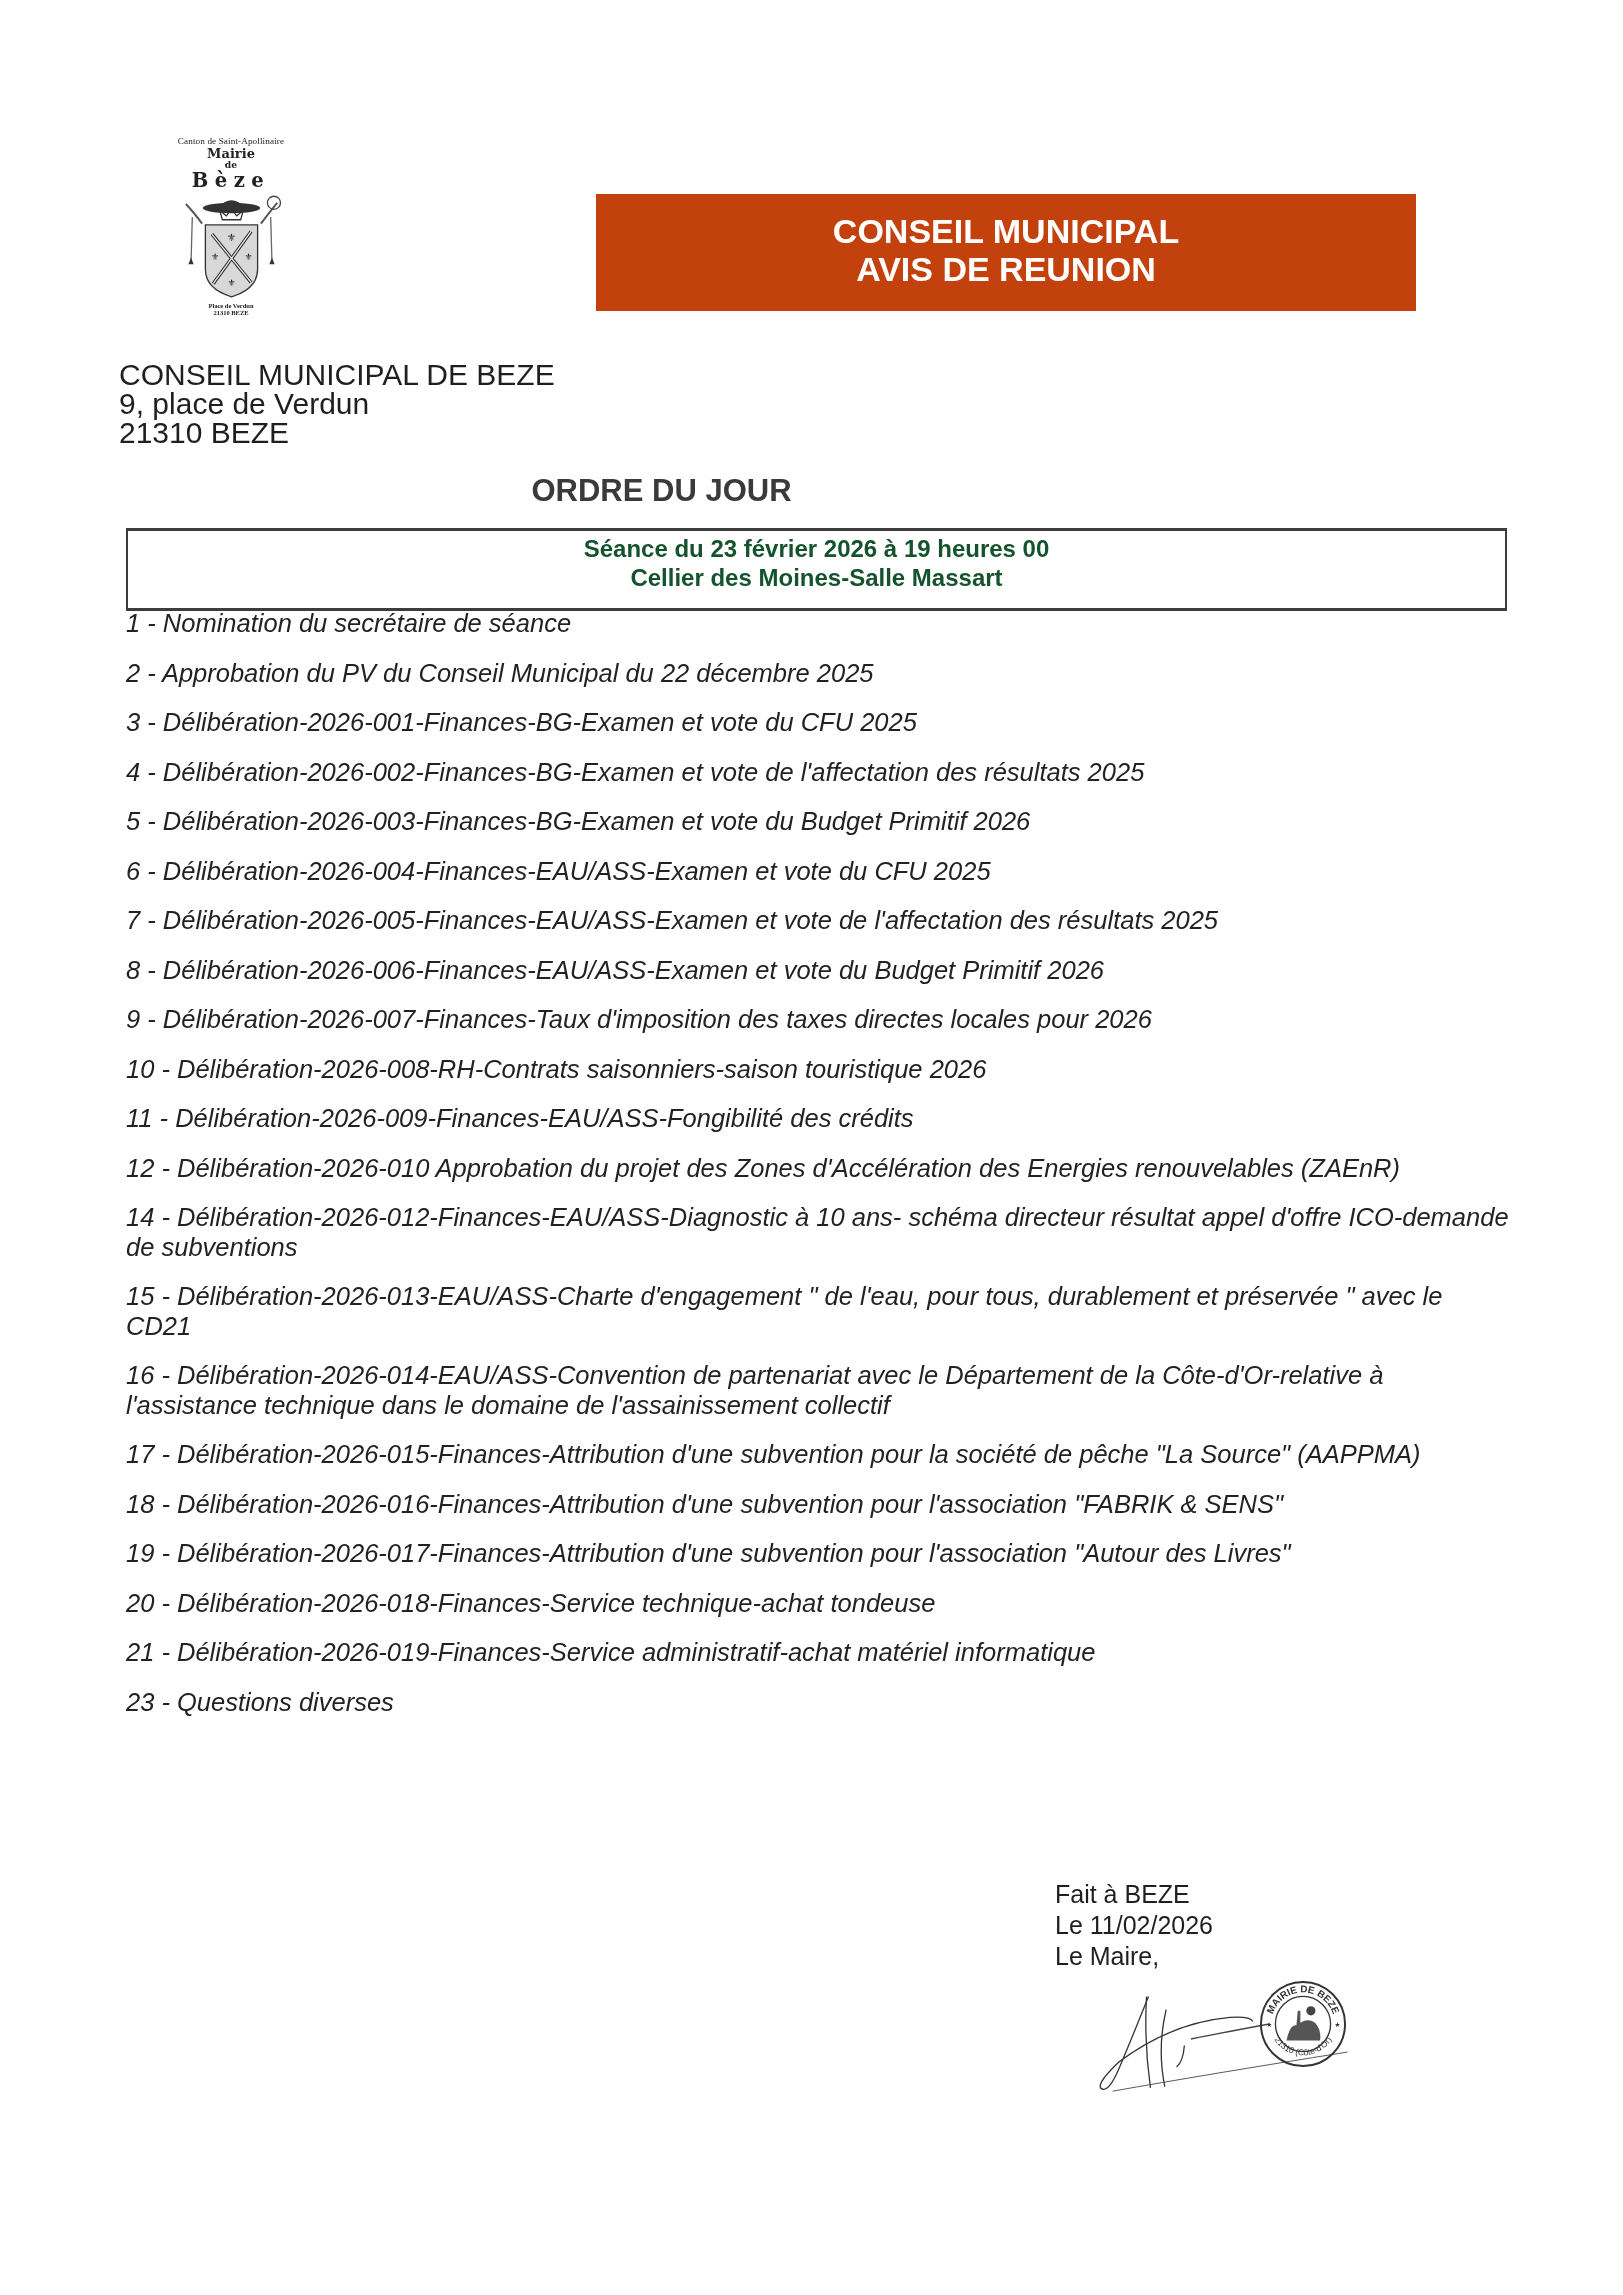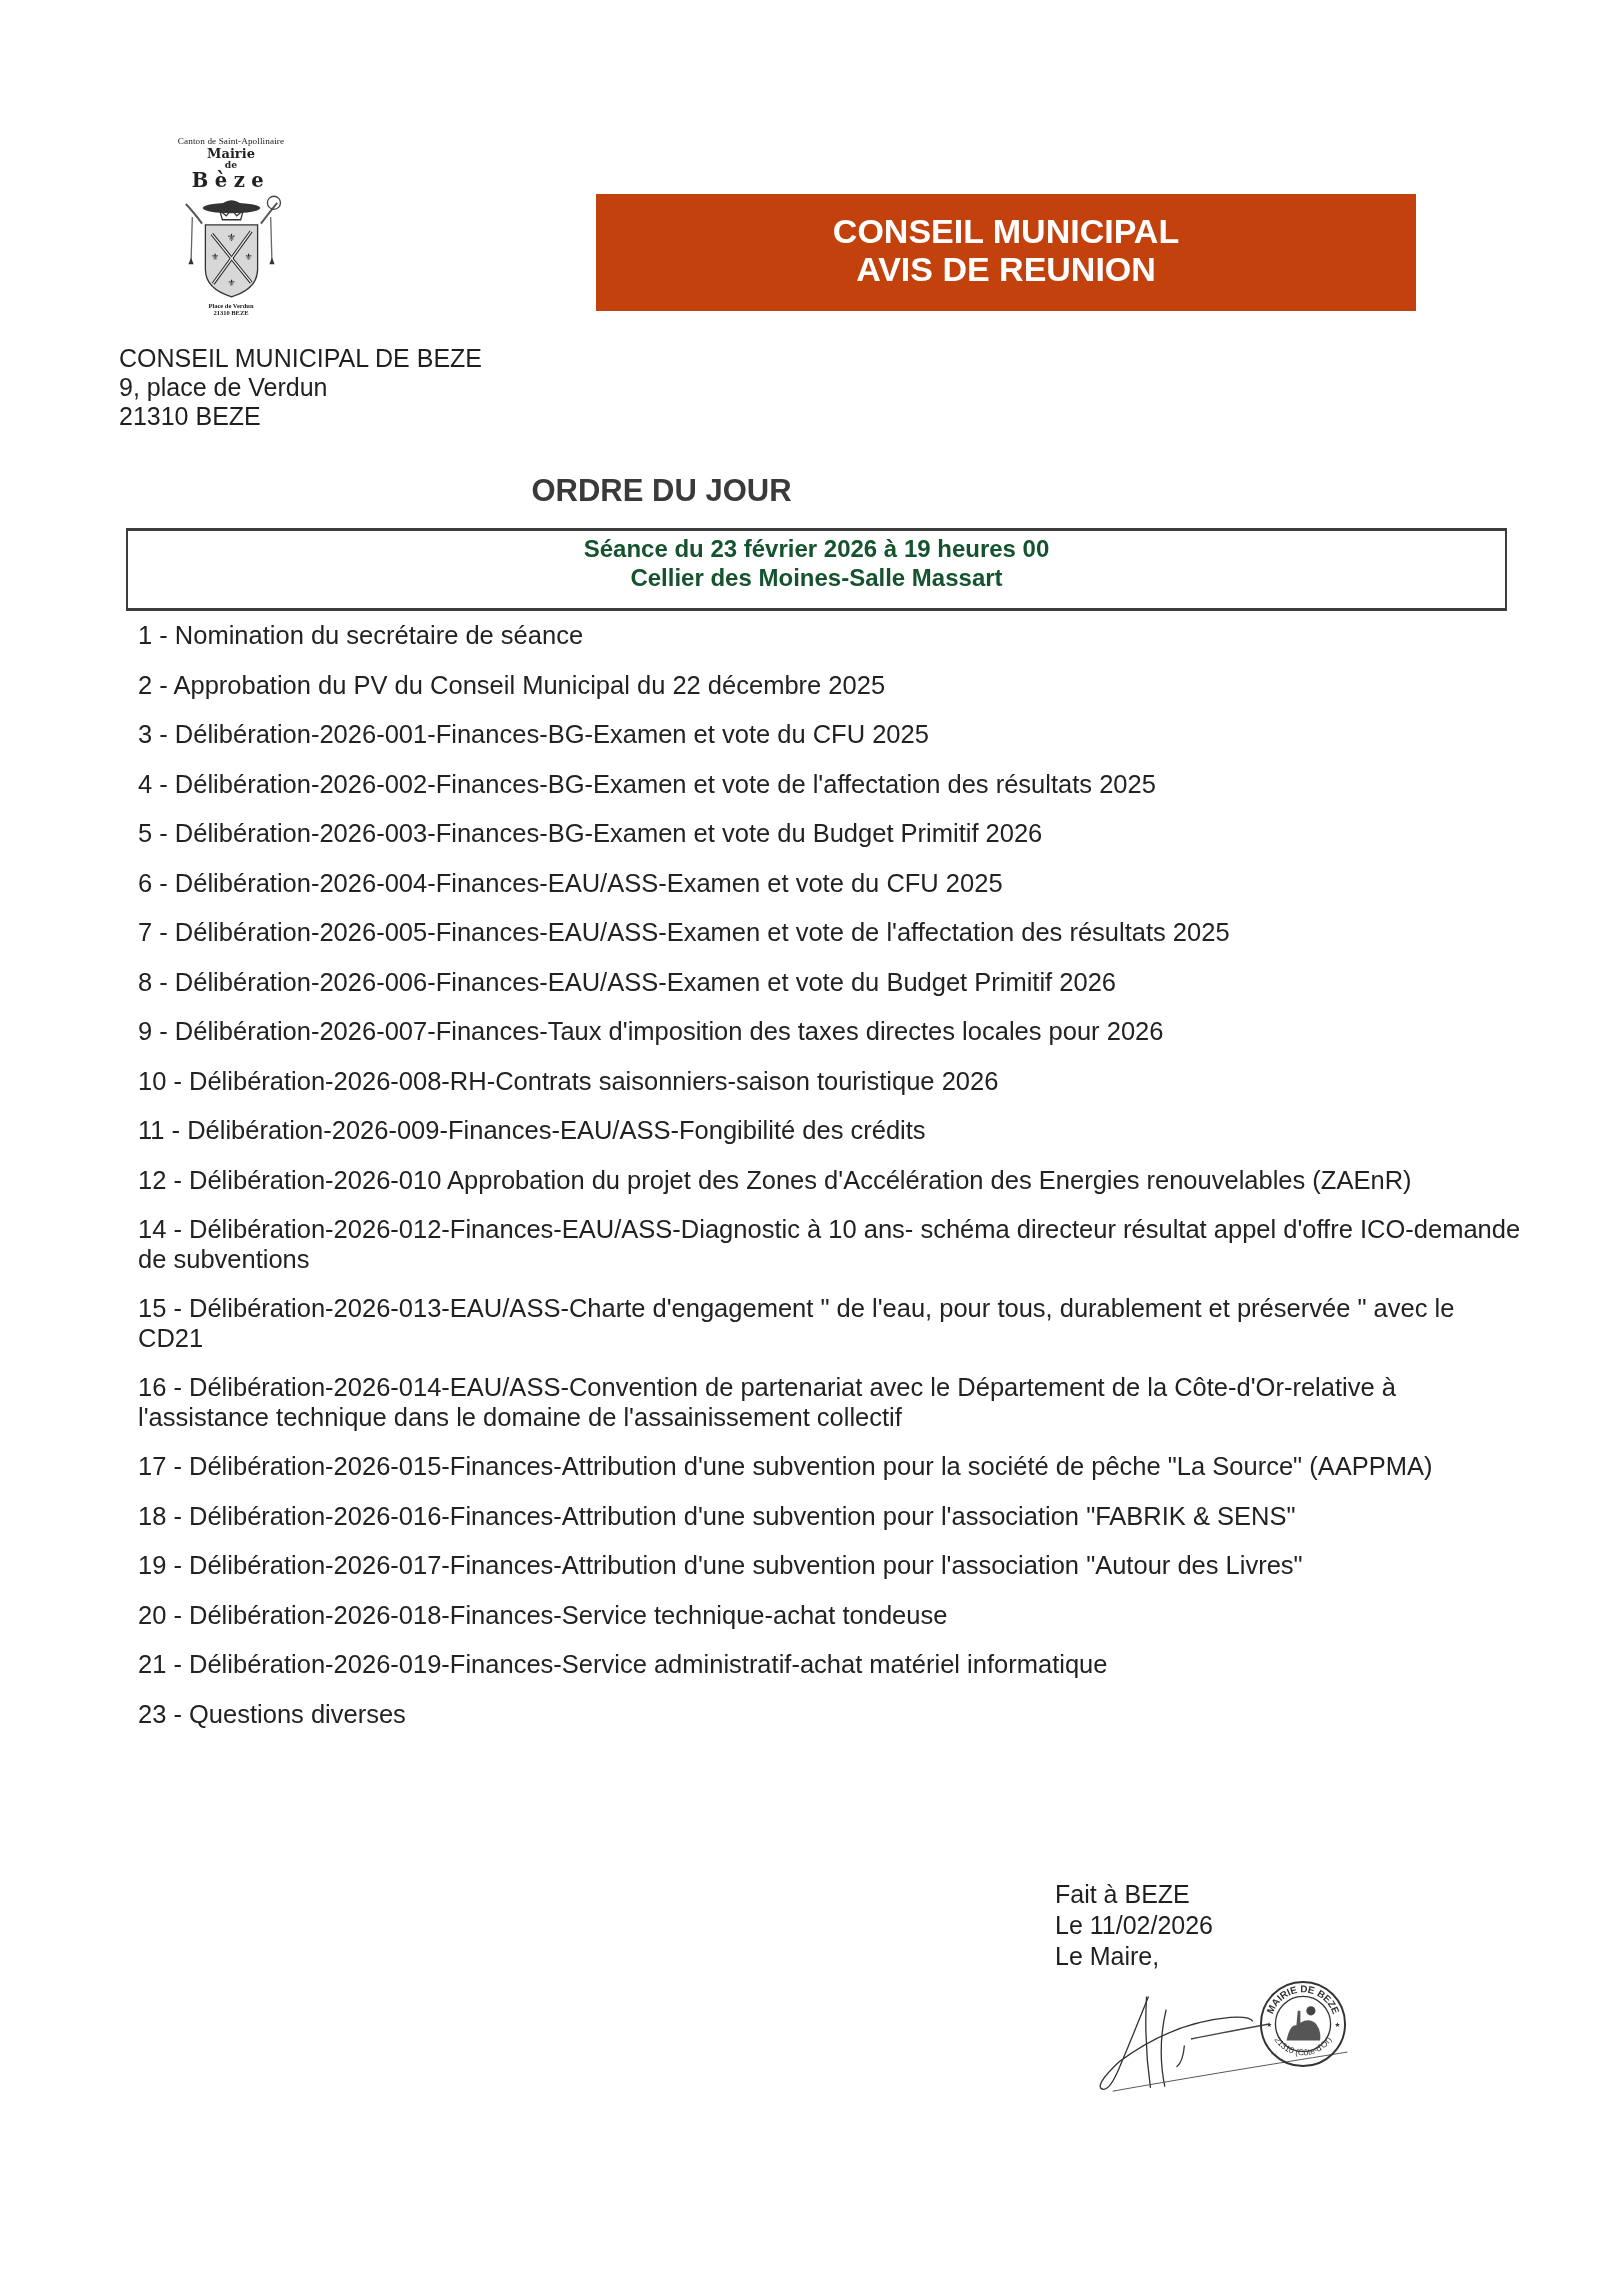--- a/index.html
+++ b/index.html
@@ -15,34 +15,34 @@
   .crest svg { display: block; margin: 0 auto; }
   .crest .addr { font-family: "Liberation Serif", serif; font-size: 6.5px; line-height: 7.2px; color: #222; font-weight: bold; }
 
   
   .banner { position: absolute; left: 596px; top: 194px; width: 820px; height: 117px;
             background: #c2410c; color: #ffffff; text-align: center;
             font-weight: bold; font-size: 34px; line-height: 38px; }
   .banner .l1 { margin-top: 18.3px; }
 
   
-  .sender { position: absolute; left: 119px; top: 344px; font-size: 25px; line-height: 29px; color: #1f1f1f; }
+  .sender { position: absolute; left: 119px; top: 360px; font-size: 30px; line-height: 29px; color: #1f1f1f; }
 
   
   .title { position: absolute; left: 0; width: 1323px; top: 473px; text-align: center;
            font-weight: bold; font-size: 31px; color: #3a3a3a; }
 
   
   .meeting-box { position: absolute; left: 126px; top: 528px; width: 1377px; height: 77px;
                  border: 2.6px solid #3c3c3c; border-top-width: 3.3px; border-bottom-width: 3.9px;
                  text-align: center; font-weight: bold; font-size: 24px; line-height: 29px; color: #14532d; }
   .meeting-box .m1 { margin-top: 2.6px; }
 
   
-  .agenda { position: absolute; left: 126px; top: 609px; width: 1388px; margin: 12px; padding: 0; list-style: none; }
+  .agenda { position: absolute; left: 126px; top: 609px; width: 1388px; margin: 0; padding: 0; list-style: none; font-style: italic; }
   .agenda li { font-size: 25.5px; line-height: 29.5px; margin-bottom: 20px; color: #222; white-space: normal; }
 
   
   .closing { position: absolute; left: 1055px; top: 1879px; font-size: 25px; line-height: 31px; color: #1f1f1f; }
 
   .signature { position: absolute; left: 1073px; top: 1977px; }
   .stamp { position: absolute; left: 1257px; top: 1978px; width: 92px; height: 92px; }
 </style>
 </head>
 <body>

